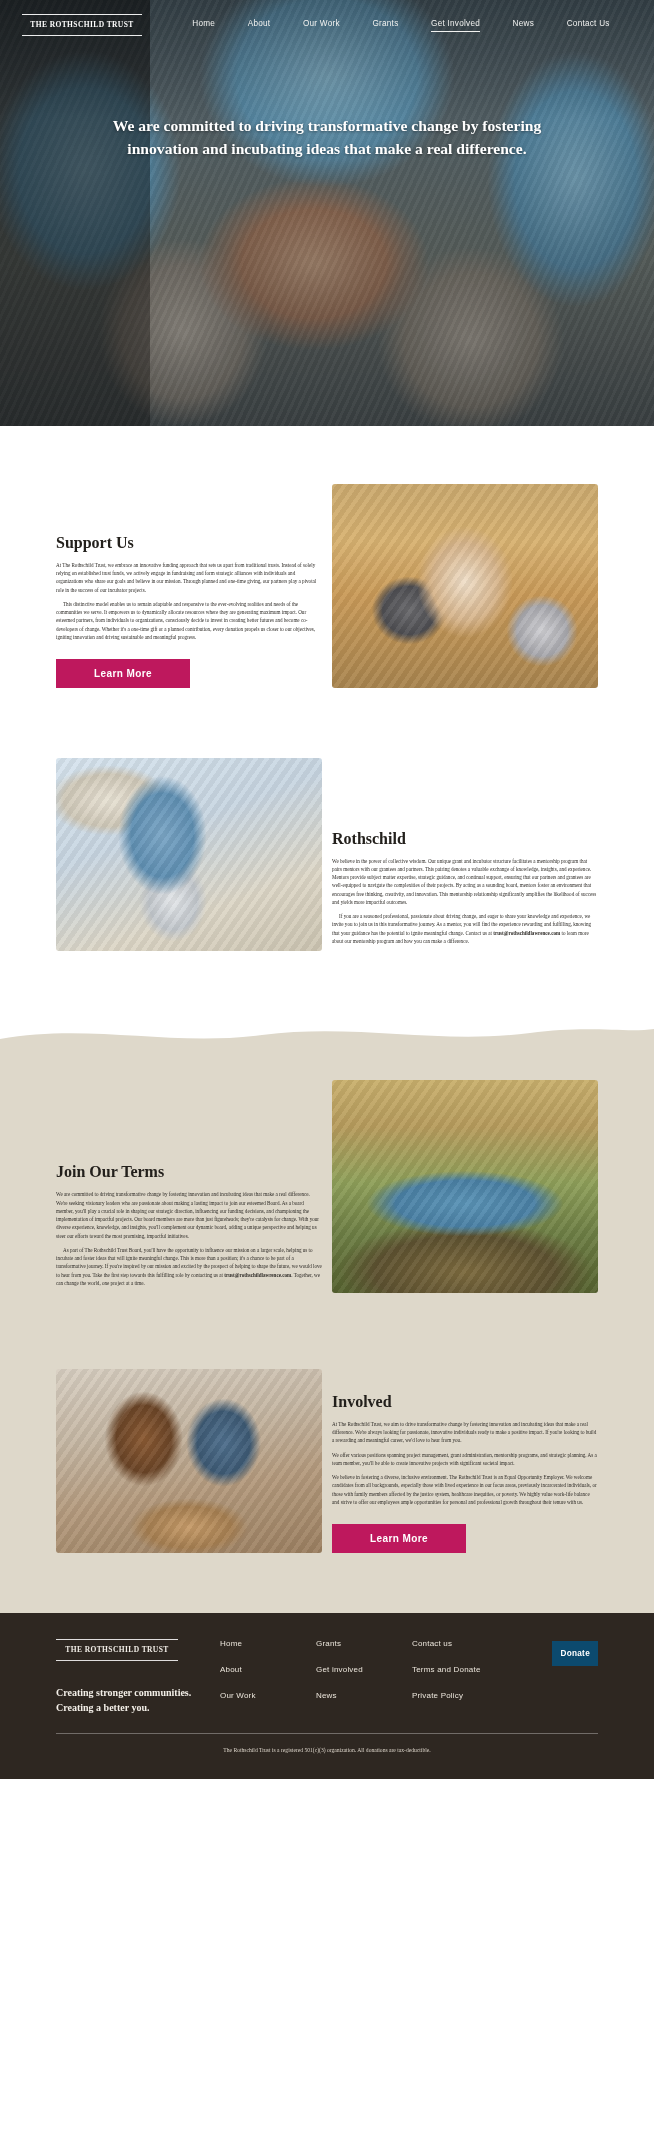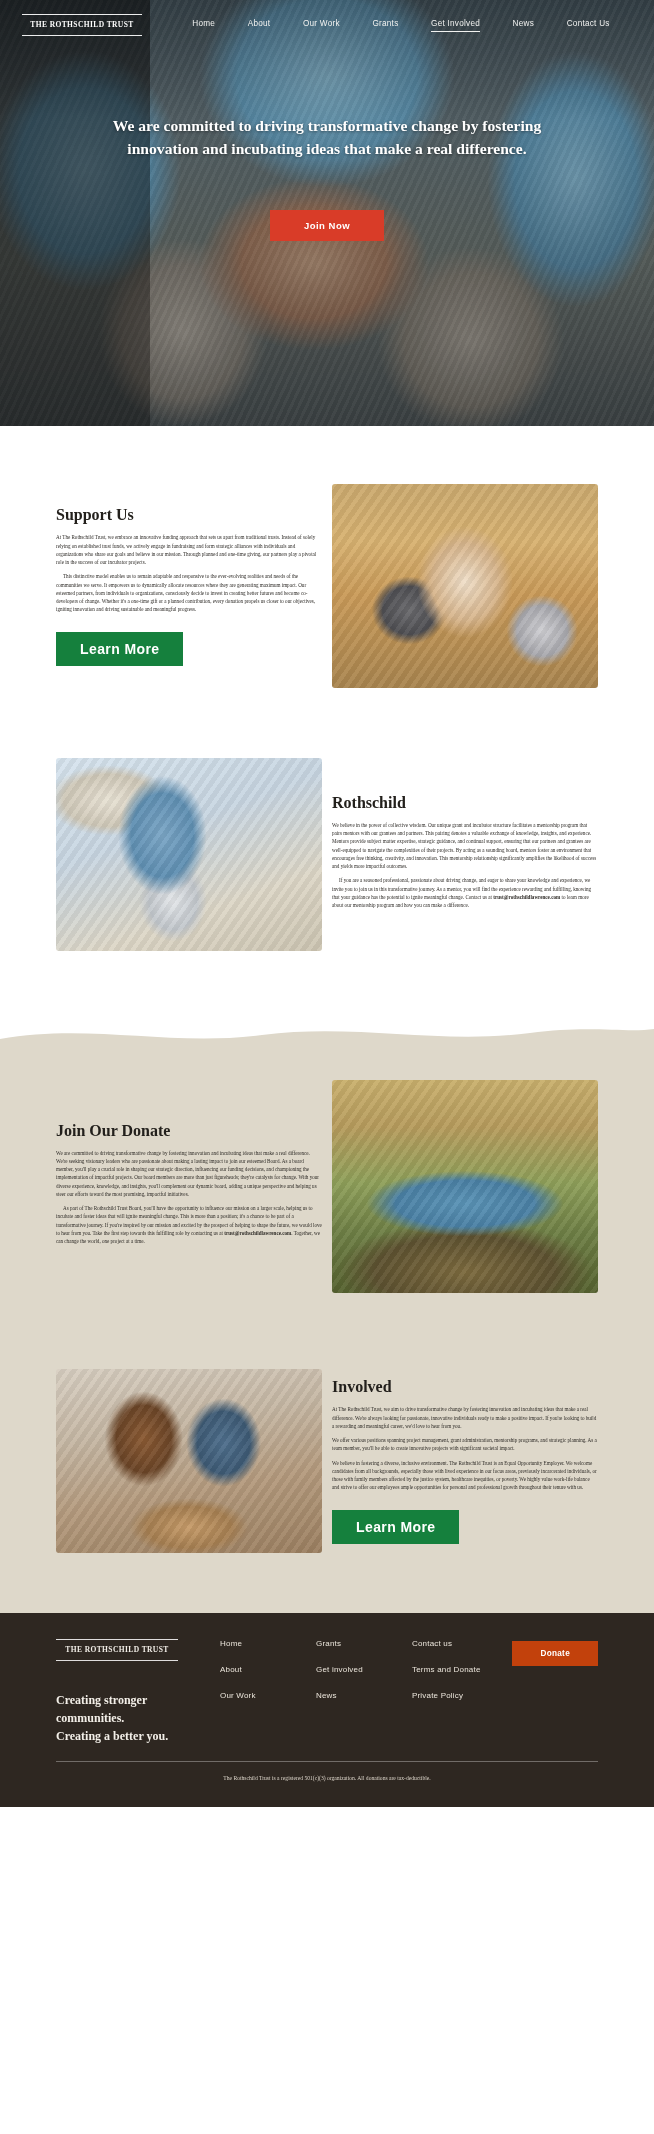--- a/index.html
+++ b/index.html
@@ -110,21 +110,21 @@
   
   .sec-white { background: #ffffff; }
   .sec-beige { background: #ded8ca; position: relative; }
 
   .wave-top {
     display: block; width: 100%; height: 26px; margin-bottom: -1px;
   }
 
   .row {
     display: flex;
-    align-items: center;
+    align-items: flex-end;
     gap: 10px;
     padding: 0 56px;
   }
   .col-text { flex: 1; min-width: 0; }
   .col-img  { flex: 1; min-width: 0; }
 
   .sec-title {
     font-family: "Liberation Serif", serif;
     font-weight: bold;
     font-size: 16px;
@@ -137,26 +137,26 @@
     line-height: 1.62;
     color: #2d2a26;
     text-align: left;
   }
   .body-text p { margin-bottom: 6px; }
   .body-text p.indent { text-indent: 7px; }
   .body-text b { font-weight: bold; }
 
   .btn-orange {
     display: inline-block;
-    background: #15803d;
+    background: #be185d;
     color: #ffffff;
-    font-size: 14px;
+    font-size: 10px;
     font-weight: bold;
     letter-spacing: 0.4px;
-    padding: 9px 24px;
+    padding: 9px 38px;
     border: none;
     cursor: pointer;
     margin-top: 12px;
     font-family: "Liberation Sans", sans-serif;
   }
 
   
   .photo {
     width: 100%;
     border-radius: 3px;
@@ -222,45 +222,45 @@
     font-family: "Liberation Serif", serif;
     font-weight: bold;
     font-size: 7.5px;
     letter-spacing: 0.4px;
     color: #f3efe8;
     white-space: nowrap;
   }
   .f-tagline {
     font-family: "Liberation Serif", serif;
     font-weight: bold;
-    font-size: 12px;
+    font-size: 10px;
     line-height: 1.5;
     color: #f3efe8;
-    margin-top: 30px;
+    margin-top: 24px;
   }
   .f-cols { flex: 1; display: flex; padding-left: 14px; }
   .f-col { width: 33.33%; }
   .f-link {
     display: block;
     color: #eae4da;
     font-size: 8px;
     letter-spacing: 0.2px;
     margin-bottom: 17px;
     cursor: pointer;
     white-space: nowrap;
   }
   .f-donate-wrap { width: 90px; flex: none; text-align: right; padding-top: 2px; }
   .btn-donate {
     display: inline-block;
-    background: #c2410c;
+    background: #0c4a6e;
     color: #ffffff;
     font-size: 8.2px;
     font-weight: bold;
     letter-spacing: 0.3px;
-    padding: 8px 28px;
+    padding: 8px 8px;
     border: none;
     cursor: pointer;
     font-family: "Liberation Sans", sans-serif;
   }
   .f-divider {
     border-top: 1px solid rgba(255,255,255,0.32);
     margin: 16px 0 0 0;
   }
   .f-legal {
     font-family: "Liberation Serif", serif;
@@ -288,23 +288,20 @@
         <span class="navlink">Our Work</span>
         <span class="navlink">Grants</span>
         <span class="navlink active">Get Involved</span>
         <span class="navlink">News</span>
         <span class="navlink">Contact Us</span>
       </div>
     </nav>
 
     <div class="hero-copy">
       <h1 class="hero-title">We are committed to driving transformative change by fostering innovation and incubating ideas that make a real difference.</h1>
-      <div class="hero-btn-wrap">
-        <button class="btn-red">Join Now</button>
-      </div>
     </div>
   </div>
 </header>
 
 <section class="sec-white" style="padding:58px 0 0 0;">
   <div class="row">
     <div class="col-text">
       <h2 class="sec-title">Support Us</h2>
       <div class="body-text">
         <p>At The Rothschild Trust, we embrace an innovative funding approach that sets us apart from traditional trusts. Instead of solely relying on established trust funds, we actively engage in fundraising and form strategic alliances with individuals and organizations who share our goals and believe in our mission. Through planned and one-time giving, our partners play a pivotal role in the success of our incubator projects.</p>
@@ -335,21 +332,21 @@
 
 <section class="sec-beige">
   <svg class="wave-top" viewBox="0 0 654 26" preserveAspectRatio="none">
     <path d="M0,18 C 90,2 170,26 262,14 C 356,2 438,24 530,12 C 588,4 626,12 654,8 L654,26 L0,26 Z" fill="#ded8ca"></path>
     <path d="M0,0 L654,0 L654,8 C 626,12 588,4 530,12 C 438,24 356,2 262,14 C 170,26 90,2 0,18 Z" fill="#ffffff"></path>
   </svg>
 
   <div style="padding:34px 0 40px 0;">
     <div class="row">
       <div class="col-text">
-        <h2 class="sec-title">Join Our Donate</h2>
+        <h2 class="sec-title">Join Our Terms</h2>
         <div class="body-text">
           <p>We are committed to driving transformative change by fostering innovation and incubating ideas that make a real difference. We're seeking visionary leaders who are passionate about making a lasting impact to join our esteemed Board. As a board member, you'll play a crucial role in shaping our strategic direction, influencing our funding decisions, and championing the implementation of impactful projects. Our board members are more than just figureheads; they're catalysts for change. With your diverse experience, knowledge, and insights, you'll complement our dynamic board, adding a unique perspective and helping us steer our efforts toward the most promising, impactful initiatives.</p>
           <p class="indent"><span>As part of The Rothschild Trust Board, you'll have the opportunity to influence our mission on a larger scale, helping us to incubate and foster ideas that will ignite meaningful change. This is more than a position; it's a chance to be part of a transformative journey. If you're inspired by our mission and excited by the prospect of helping to shape the future, we would love to hear from you. Take the first step towards this fulfilling role by contacting us at </span><b>trust@rothschildlawrence.com</b><span>. Together, we can change the world, one project at a time.</span></p>
         </div>
       </div>
       <div class="col-img">
         <div class="photo photo-field"></div>
       </div>
     </div>
   </div>

